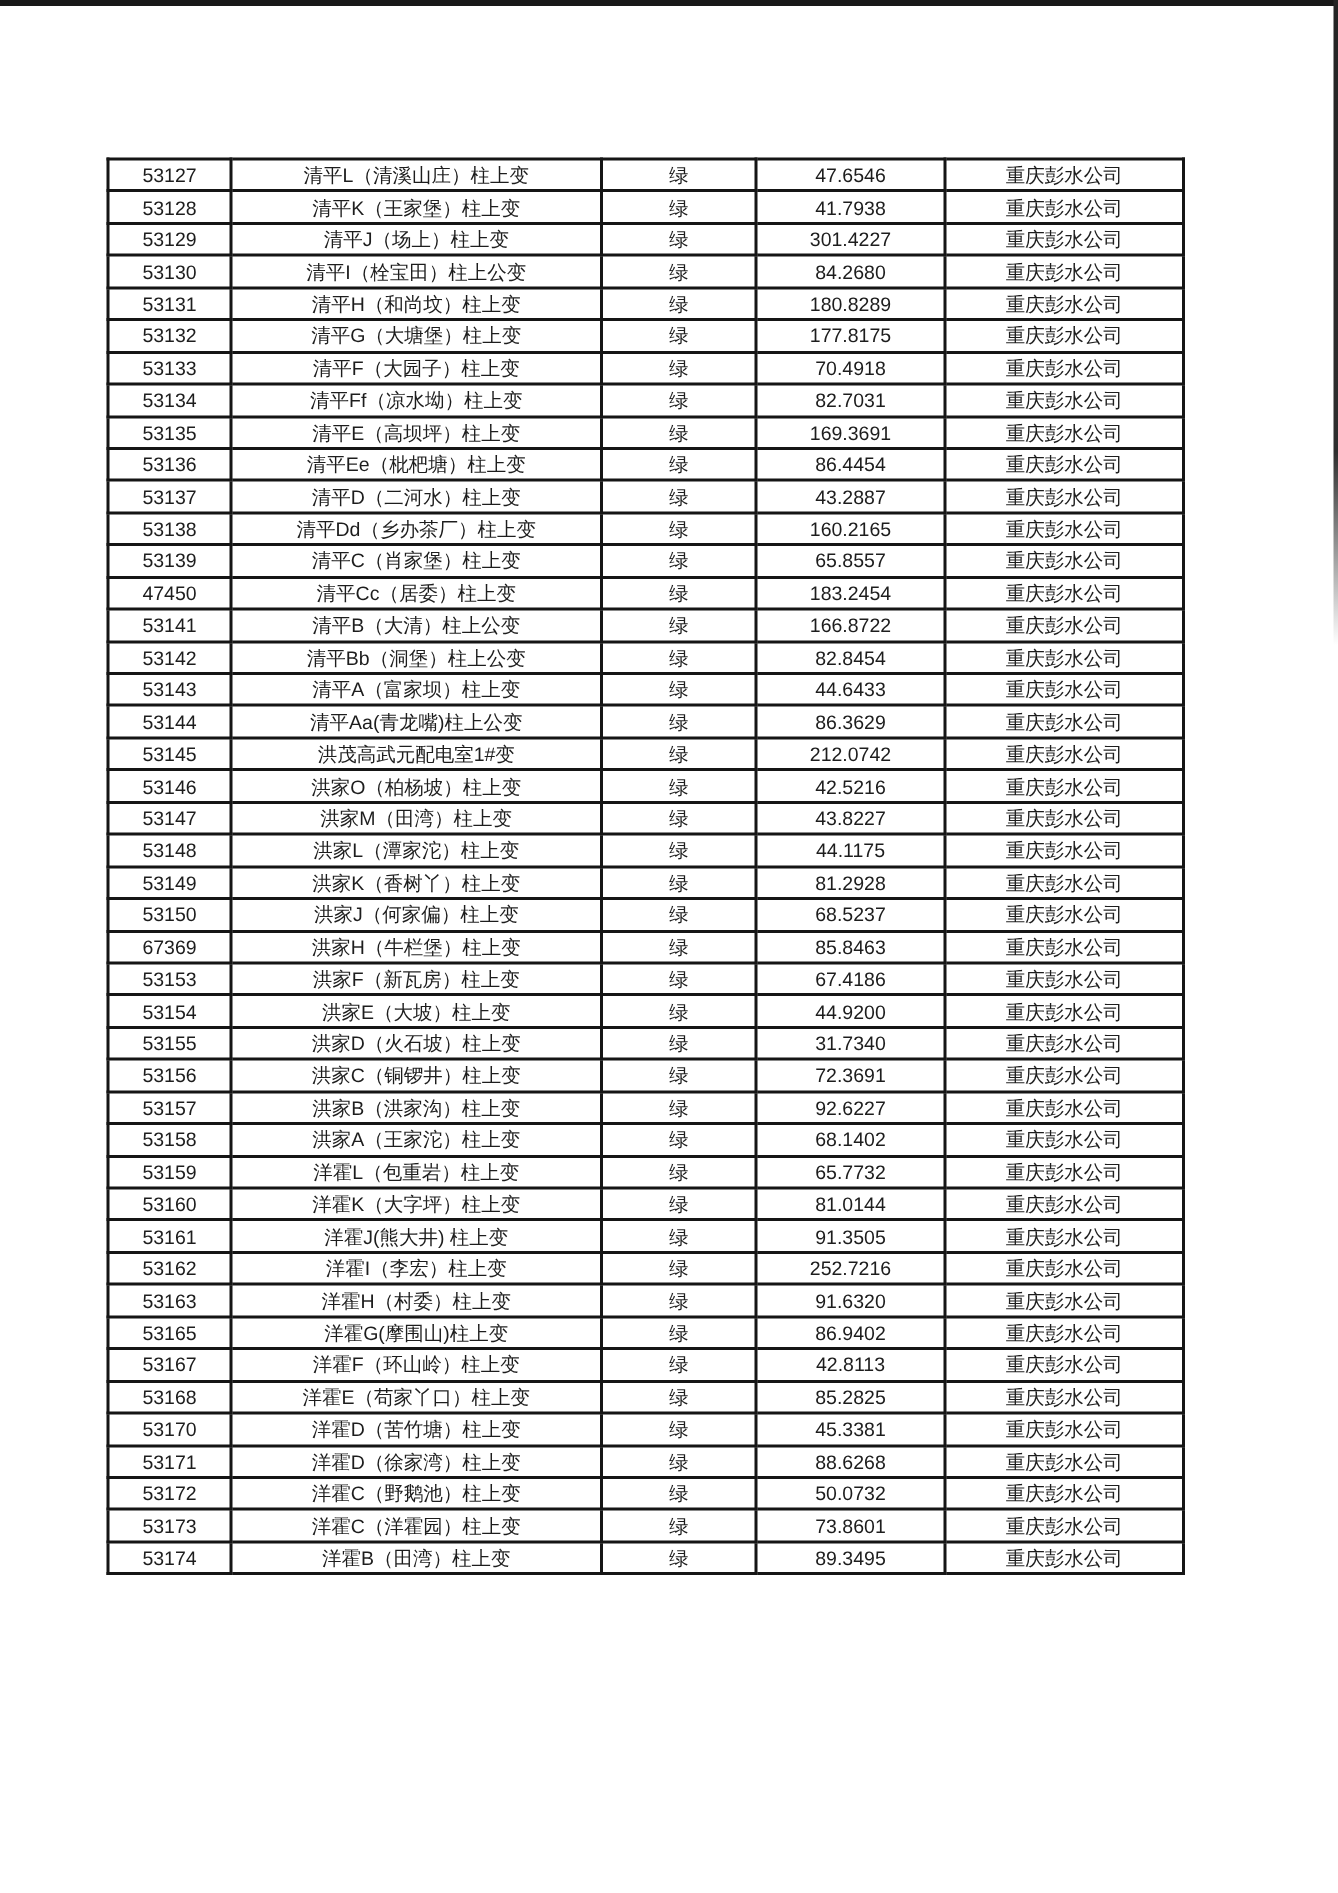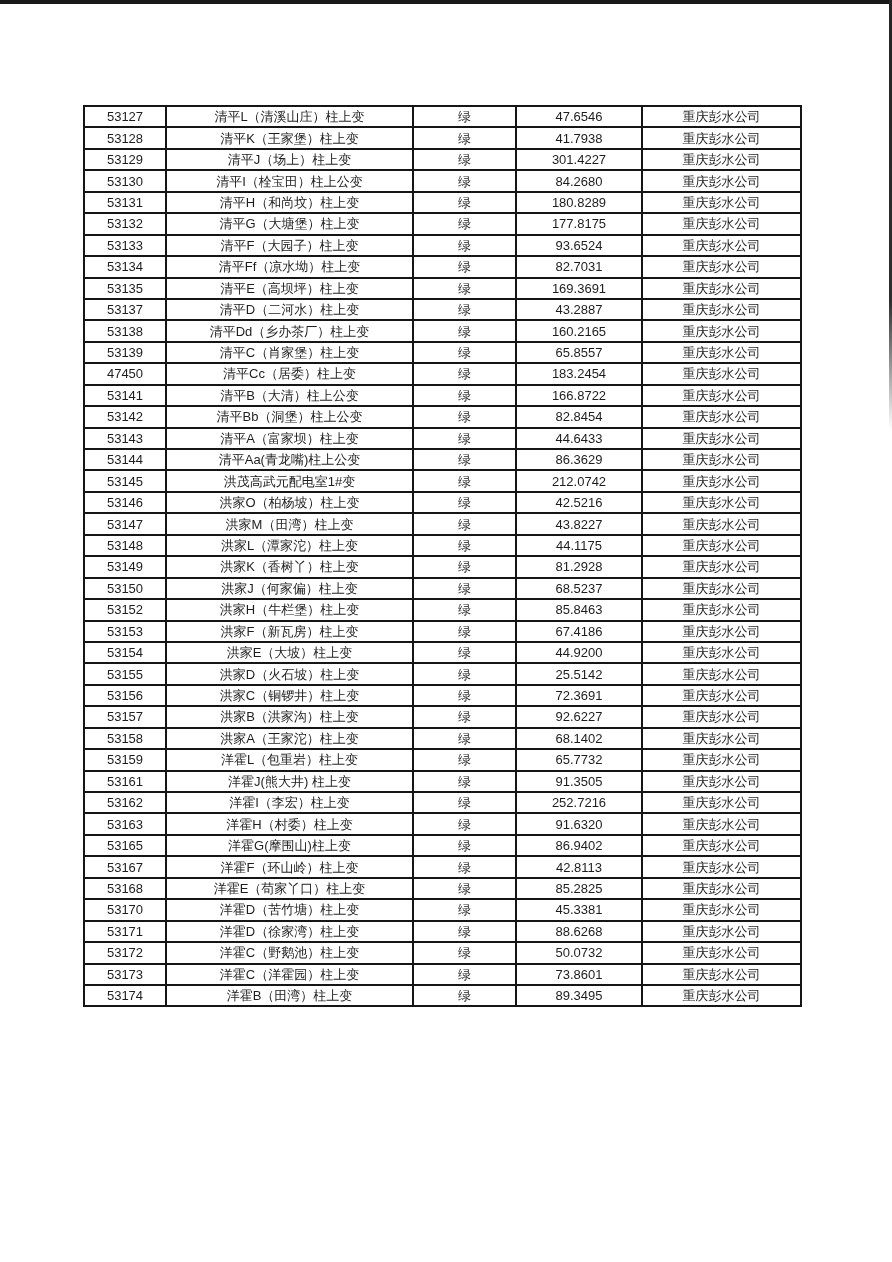--- a/index.html
+++ b/index.html
@@ -23,21 +23,21 @@
   }
   
   .right-edge {
     position: absolute;
     top: 0; right: 0;
     width: 3px; height: 430px;
     background: linear-gradient(to bottom, #242424 0%, #2e2e2e 70%, rgba(46,46,46,0) 100%);
   }
   table.data-table {
     position: absolute;
-    left: 83px; top: 105px;
+    left: 71px; top: 105px;
     width: 717px;
     border-collapse: collapse;
     table-layout: fixed;
   }
   table.data-table td {
     border: 2px solid #151515;
     height: 21.45px;
     padding: 0 2px;
     text-align: center;
     vertical-align: middle;
@@ -108,38 +108,45 @@
       <td>53132</td>
       <td>清平G（大塘堡）柱上变</td>
       <td>绿</td>
       <td>177.8175</td>
       <td>重庆彭水公司</td>
     </tr>
         <tr>
       <td>53133</td>
       <td>清平F（大园子）柱上变</td>
       <td>绿</td>
-      <td>93.6524</td>
+      <td>70.4918</td>
       <td>重庆彭水公司</td>
     </tr>
         <tr>
       <td>53134</td>
       <td>清平Ff（凉水坳）柱上变</td>
       <td>绿</td>
       <td>82.7031</td>
       <td>重庆彭水公司</td>
     </tr>
         <tr>
       <td>53135</td>
       <td>清平E（高坝坪）柱上变</td>
       <td>绿</td>
       <td>169.3691</td>
       <td>重庆彭水公司</td>
     </tr>
         <tr>
+      <td>53136</td>
+      <td>清平Ee（枇杷塘）柱上变</td>
+      <td>绿</td>
+      <td>86.4454</td>
+      <td>重庆彭水公司</td>
+    </tr>
+        <tr>
       <td>53137</td>
       <td>清平D（二河水）柱上变</td>
       <td>绿</td>
       <td>43.2887</td>
       <td>重庆彭水公司</td>
     </tr>
         <tr>
       <td>53138</td>
       <td>清平Dd（乡办茶厂）柱上变</td>
       <td>绿</td>
@@ -224,21 +231,21 @@
       <td>重庆彭水公司</td>
     </tr>
         <tr>
       <td>53150</td>
       <td>洪家J（何家偏）柱上变</td>
       <td>绿</td>
       <td>68.5237</td>
       <td>重庆彭水公司</td>
     </tr>
         <tr>
-      <td>53152</td>
+      <td>67369</td>
       <td>洪家H（牛栏堡）柱上变</td>
       <td>绿</td>
       <td>85.8463</td>
       <td>重庆彭水公司</td>
     </tr>
         <tr>
       <td>53153</td>
       <td>洪家F（新瓦房）柱上变</td>
       <td>绿</td>
       <td>67.4186</td>
@@ -248,21 +255,21 @@
       <td>53154</td>
       <td>洪家E（大坡）柱上变</td>
       <td>绿</td>
       <td>44.9200</td>
       <td>重庆彭水公司</td>
     </tr>
         <tr>
       <td>53155</td>
       <td>洪家D（火石坡）柱上变</td>
       <td>绿</td>
-      <td>25.5142</td>
+      <td>31.7340</td>
       <td>重庆彭水公司</td>
     </tr>
         <tr>
       <td>53156</td>
       <td>洪家C（铜锣井）柱上变</td>
       <td>绿</td>
       <td>72.3691</td>
       <td>重庆彭水公司</td>
     </tr>
         <tr>
@@ -277,20 +284,27 @@
       <td>洪家A（王家沱）柱上变</td>
       <td>绿</td>
       <td>68.1402</td>
       <td>重庆彭水公司</td>
     </tr>
         <tr>
       <td>53159</td>
       <td>洋霍L（包重岩）柱上变</td>
       <td>绿</td>
       <td>65.7732</td>
+      <td>重庆彭水公司</td>
+    </tr>
+        <tr>
+      <td>53160</td>
+      <td>洋霍K（大字坪）柱上变</td>
+      <td>绿</td>
+      <td>81.0144</td>
       <td>重庆彭水公司</td>
     </tr>
         <tr>
       <td>53161</td>
       <td>洋霍J(熊大井) 柱上变</td>
       <td>绿</td>
       <td>91.3505</td>
       <td>重庆彭水公司</td>
     </tr>
         <tr>

